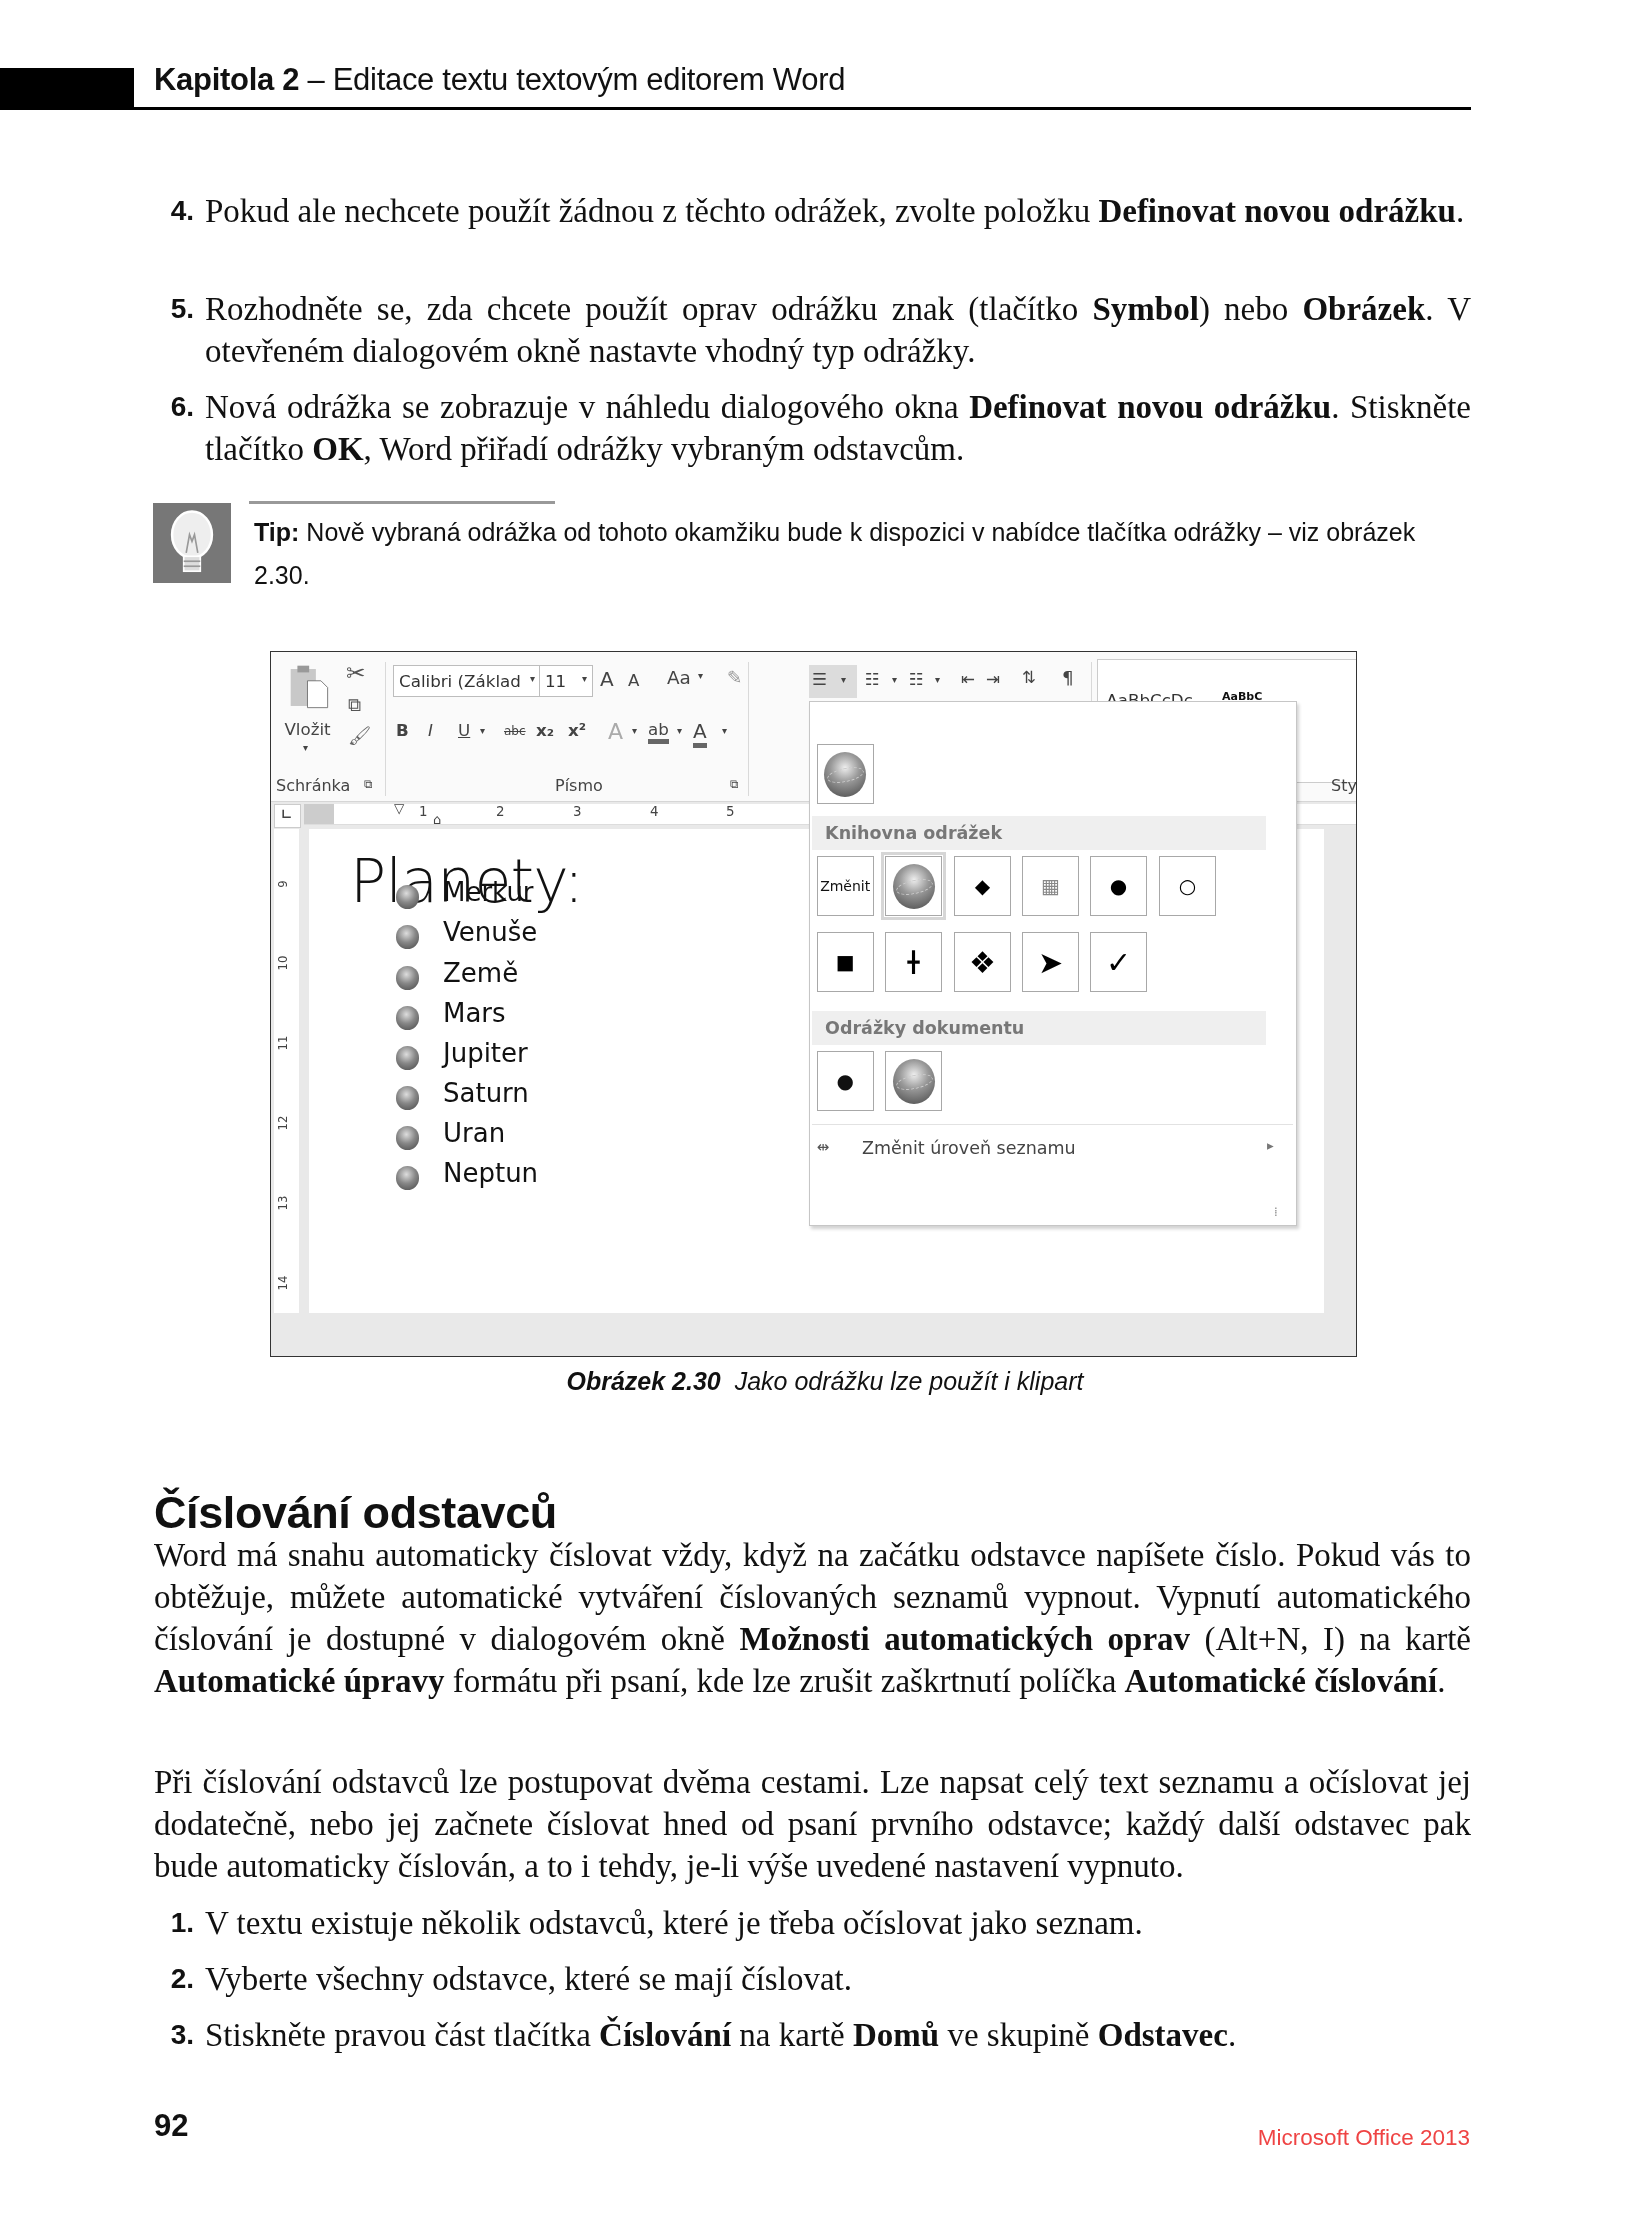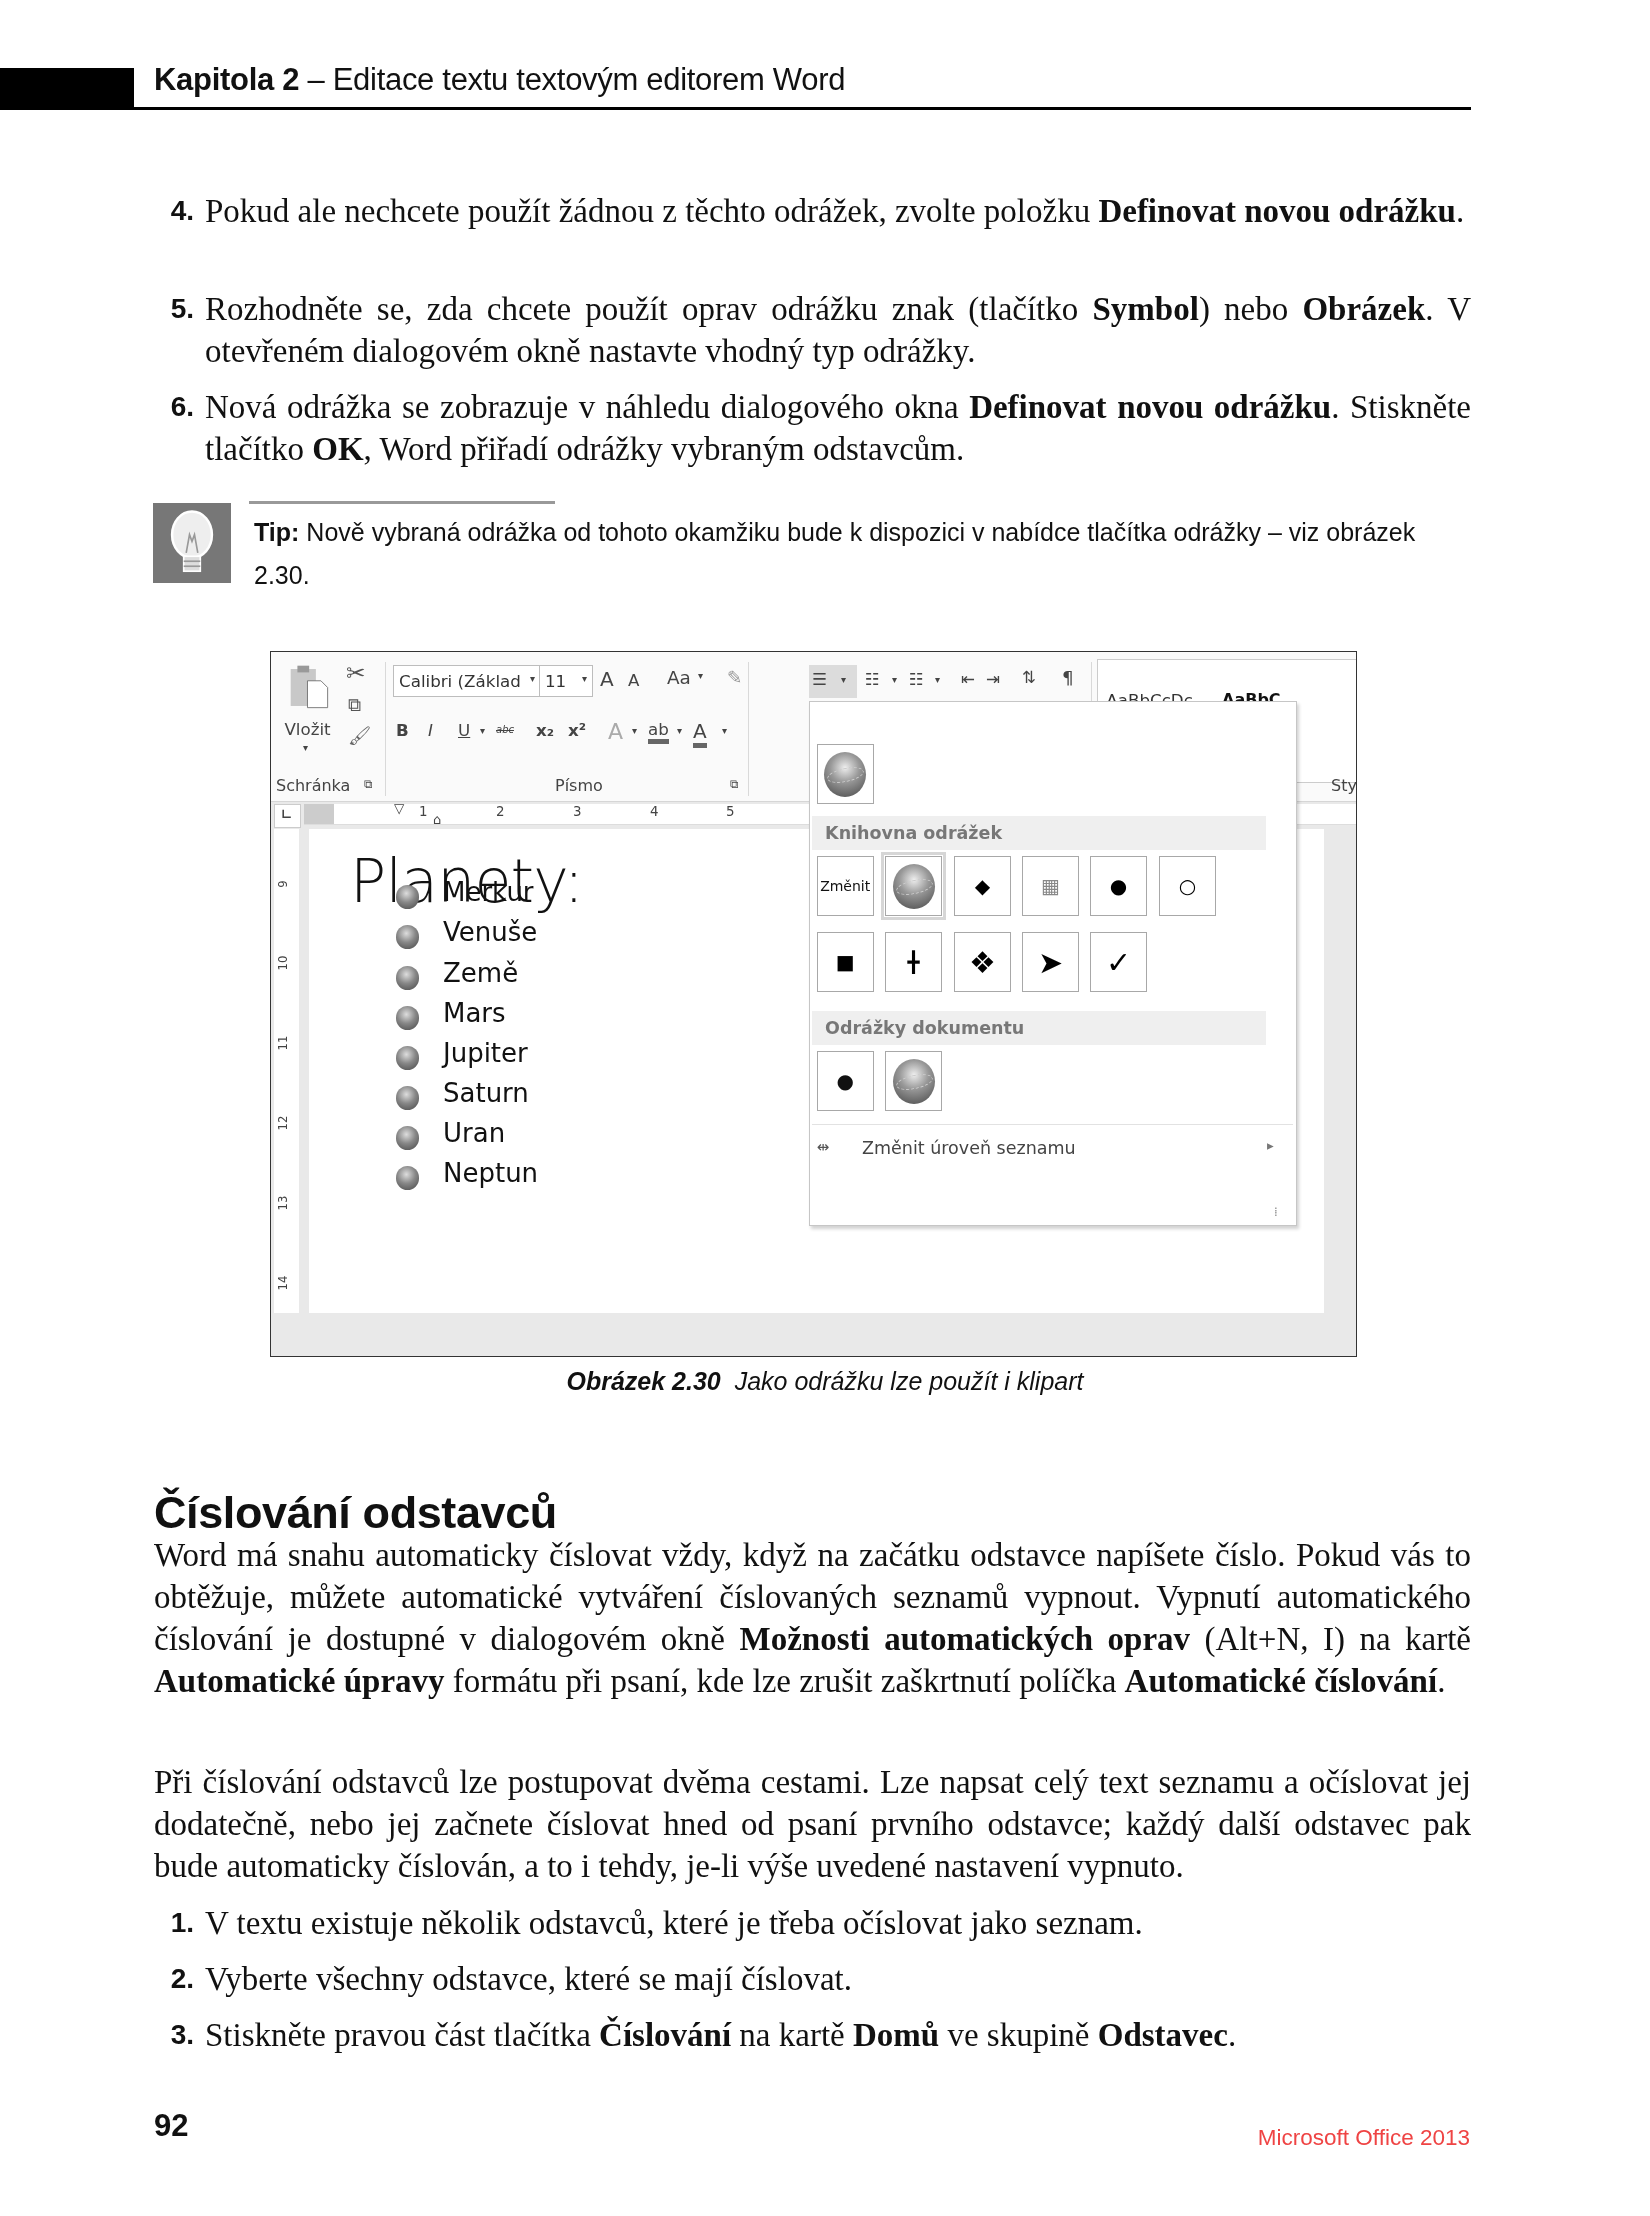--- a/index.html
+++ b/index.html
@@ -125,21 +125,21 @@
     <span class="rb" style="left:329px;top:15px;font-size:20px;">A</span>
     <span class="rb" style="left:357px;top:18.4px;font-size:16.7px;">A</span>
     <span class="rb" style="left:396px;top:15px;font-size:18.4px;">Aa</span>
     <span class="rb" style="left:427px;top:18.4px;font-size:10px;">▾</span>
     <span class="rb" style="left:456px;top:15px;font-size:18.4px;color:#999;">✎</span>
 
     <span class="rb" style="left:125px;top:68px;font-size:16.7px;font-weight:bold;">B</span>
     <span class="rb" style="left:157px;top:68px;font-size:16.7px;font-style:italic;">I</span>
     <span class="rb" style="left:187px;top:68px;font-size:16.7px;text-decoration:underline;">U</span>
     <span class="rb" style="left:209px;top:73px;font-size:10px;">▾</span>
-    <span class="rb" style="left:225px;top:72px;font-size:10px;text-decoration:line-through;font-style:italic;">abc</span>
+    <span class="rb" style="left:233px;top:72px;font-size:12px;text-decoration:line-through;">abc</span>
     <span class="rb" style="left:265px;top:68px;font-size:16.7px;font-weight:bold;">x₂</span>
     <span class="rb" style="left:297px;top:68px;font-size:16.7px;font-weight:bold;">x²</span>
     <span class="rb" style="left:337px;top:67px;font-size:22px;color:#aaa;">A</span>
     <span class="rb" style="left:361px;top:73px;font-size:10px;">▾</span>
     <span class="rb" style="left:377px;top:67px;font-size:16.7px;border-bottom:5px solid #666;">ab</span>
     <span class="rb" style="left:406px;top:73px;font-size:10px;">▾</span>
     <span class="rb" style="left:422px;top:67px;font-size:20px;border-bottom:5px solid #666;">A</span>
     <span class="rb" style="left:451px;top:73px;font-size:10px;">▾</span>
     <span class="grp-label" style="left:284px;">Písmo</span>
     <span class="rb" style="left:459px;top:125px;font-size:11.7px;">⧉</span>
@@ -154,21 +154,21 @@
     <span class="rb" style="left:638px;top:16.7px;font-size:16.7px;">☷</span>
     <span class="rb" style="left:664px;top:22px;font-size:10px;">▾</span>
     <span class="rb" style="left:690px;top:16.7px;font-size:16.7px;">⇤</span>
     <span class="rb" style="left:715px;top:16.7px;font-size:16.7px;">⇥</span>
     <span class="rb" style="left:751px;top:15px;font-size:16.7px;">⇅</span>
     <span class="rb" style="left:791px;top:15px;font-size:18.4px;">¶</span>
     <div class="vsep" style="left:820px;height:125px;"></div>
 
     <div class="box" style="left:826px;top:6.7px;width:267px;height:122px;border-color:#ccc;">
       <span class="rb" style="left:8.3px;top:30px;font-size:16.7px;color:#333;">AaBbCcDc</span>
-      <span class="rb" style="left:124px;top:30px;font-size:16px;color:#111;font-weight:bold;">AaBbC</span>
+      <span class="rb" style="left:124px;top:30px;font-size:11px;color:#111;font-weight:bold;">AaBbC</span>
       <span class="rb" style="left:127px;top:70px;font-size:16.7px;color:#777;">ZzTuc</span>
     </div>
     <span class="grp-label" style="left:1060px;">Styly</span>
   </div>
 
   <div id="ruler-corner">
       <span class="rb" style="left:5.8px;top:1.7px;font-size:13.4px;font-weight:bold;">∟</span>
     </div>
   <div id="ruler-h">
     <div style="position:absolute;left:0;top:0;width:30px;height:20px;background:#ccc;"></div>

